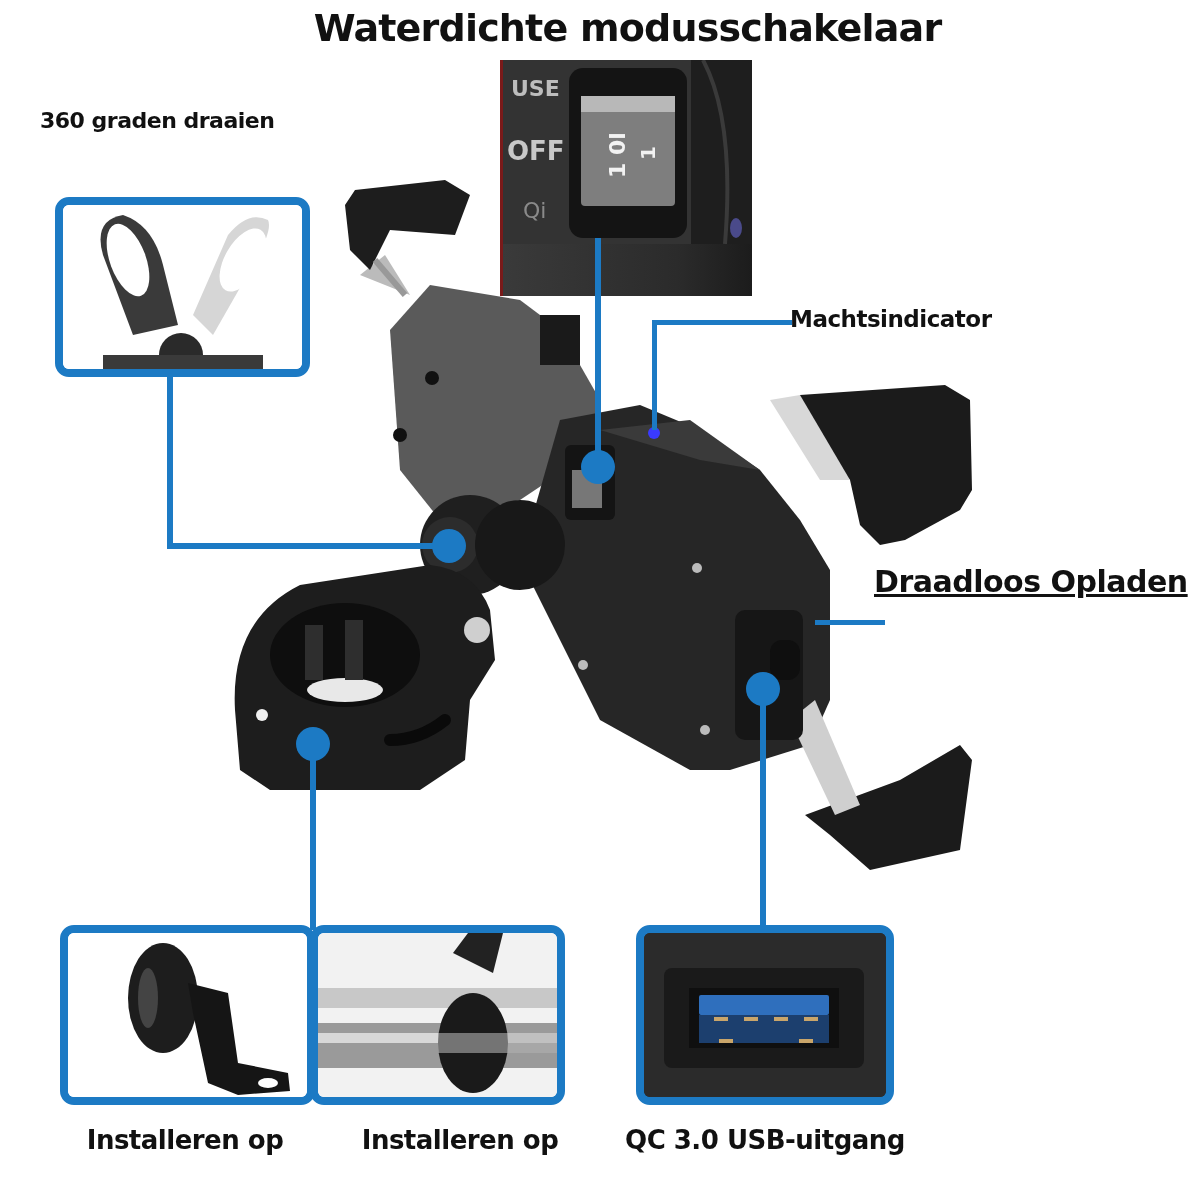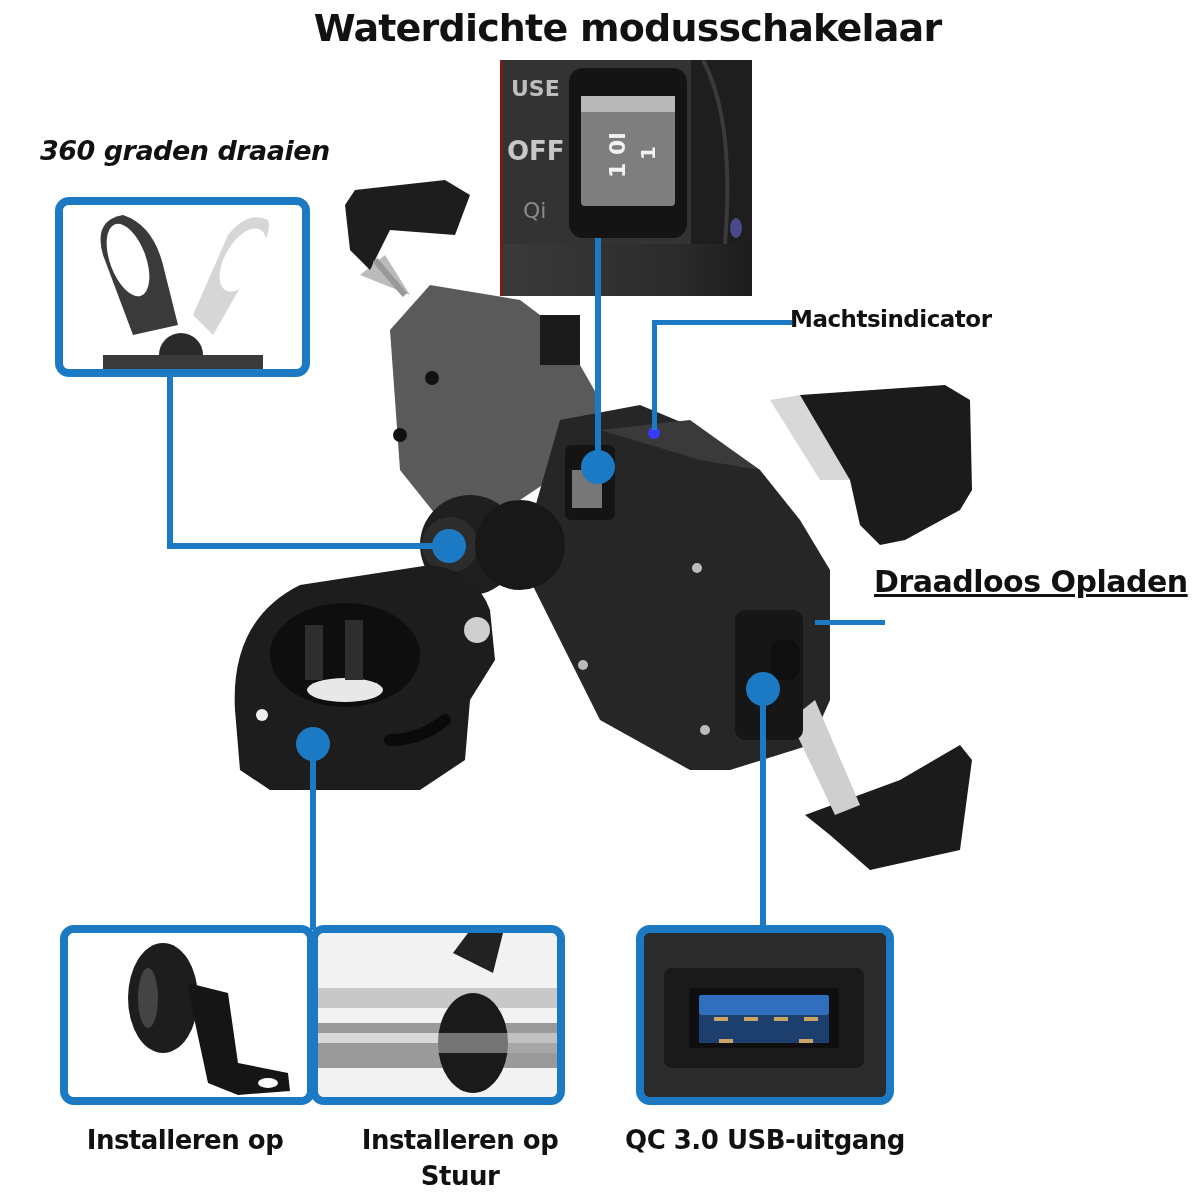--- a/index.html
+++ b/index.html
@@ -8,21 +8,21 @@
 
     .label {
       position: absolute;
       font-family: "DejaVu Sans", sans-serif;
       font-weight: bold;
       color: #111111;
       white-space: nowrap;
       letter-spacing: -0.5px;
     }
     .title { left: 0; width: 1255px; top: 6px; font-size: 38px; text-align: center; letter-spacing: -0.8px; }
-    .lbl-rotate { left: 40px; top: 135px; font-size: 27px; font-style: italic; }
+    .lbl-rotate { left: 40px; top: 108px; font-size: 22px; }
     .lbl-power { left: 790px; top: 306px; font-size: 23px; }
     .lbl-wireless { left: 874px; top: 564px; font-size: 30px; text-decoration: underline; }
     .lbl-bottom { top: 1122px; font-size: 26px; text-align: center; line-height: 36px; }
     .lbl-mirror { left: 30px; width: 310px; }
     .lbl-bar { left: 345px; width: 230px; }
     .lbl-usb { left: 600px; width: 330px; top: 1122px; }
 
     
     .callout {
       position: absolute;
@@ -185,15 +185,14 @@
 
 <div class="label lbl-rotate">360 graden draaien</div>
 <div class="label lbl-power">Machtsindicator</div>
 <div class="label lbl-wireless">Draadloos Opladen</div>
 
 <div class="label lbl-bottom lbl-mirror">
   <div>Installeren op</div>
 </div>
 <div class="label lbl-bottom lbl-bar">
   <div>Installeren op</div>
-  <div>Stuur</div>
 </div>
 <div class="label lbl-bottom lbl-usb">QC 3.0 USB-uitgang</div>
 
 </body></html>

